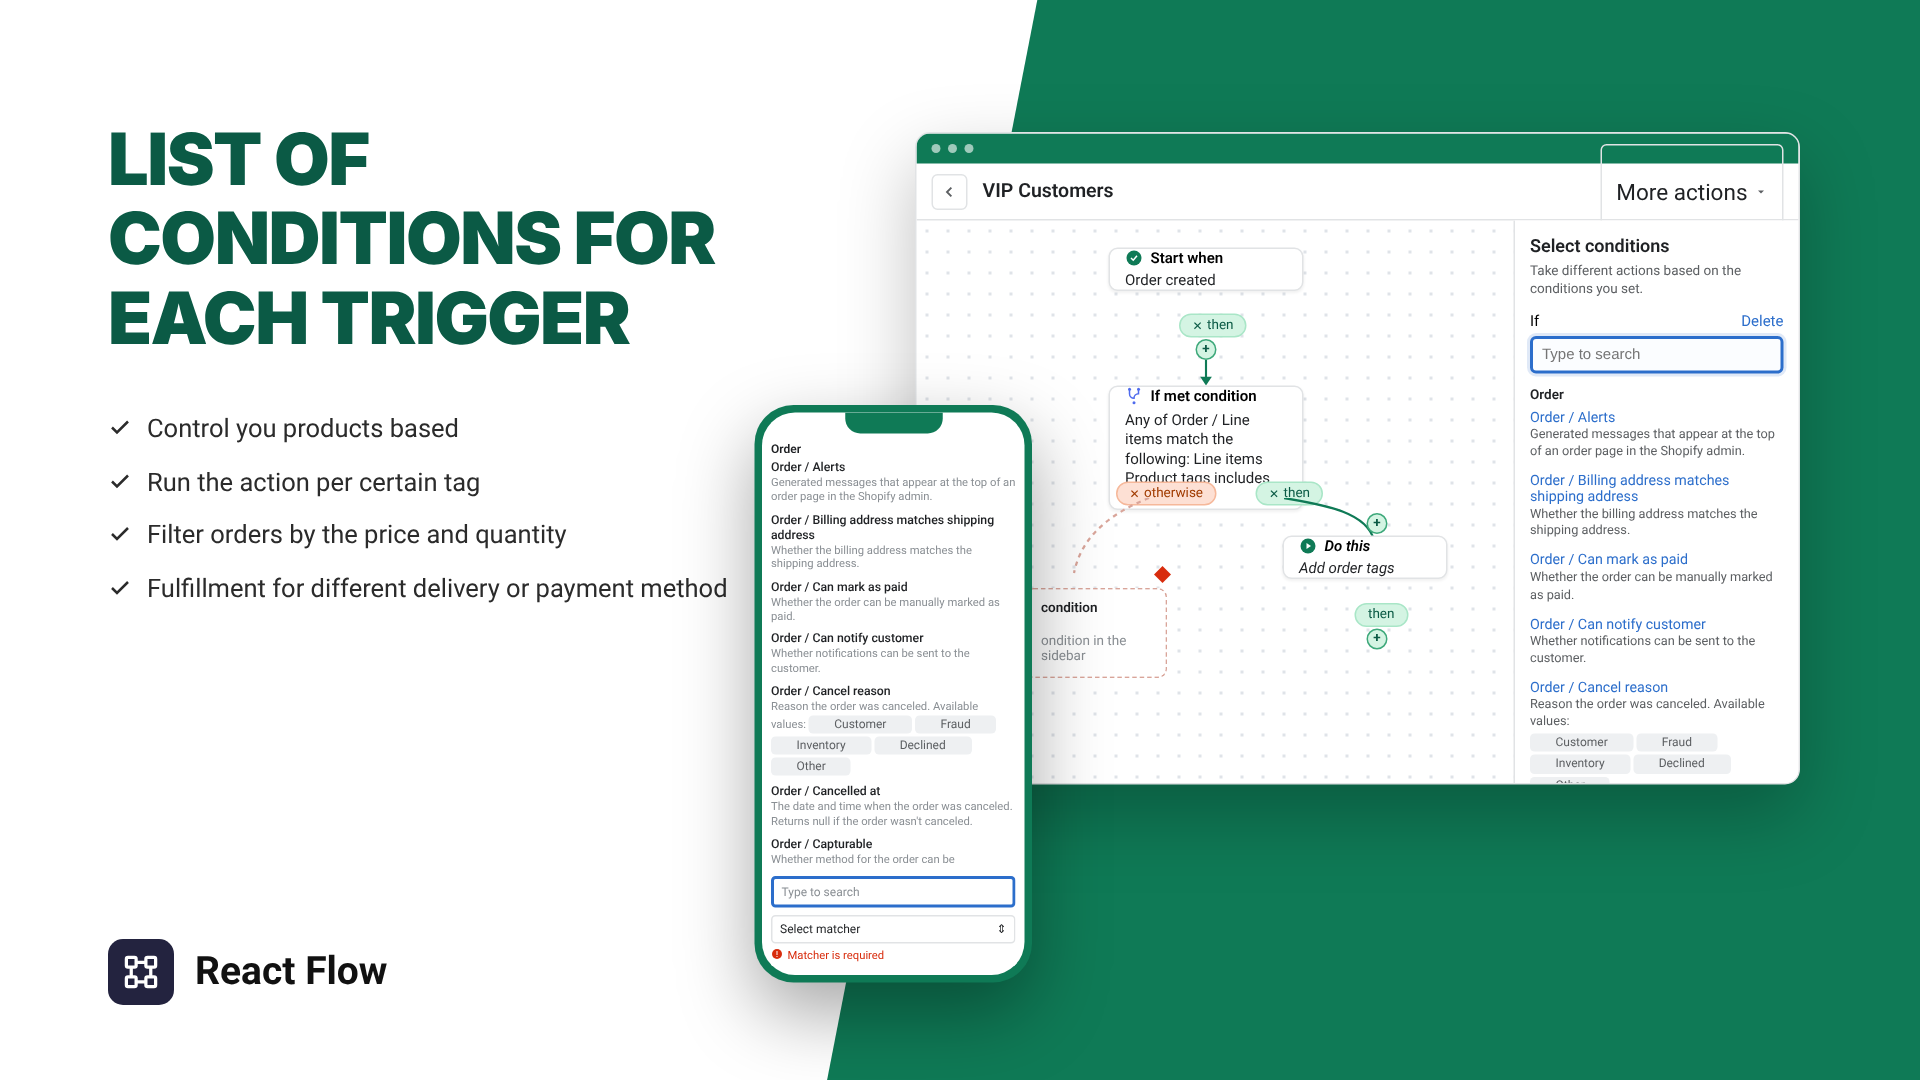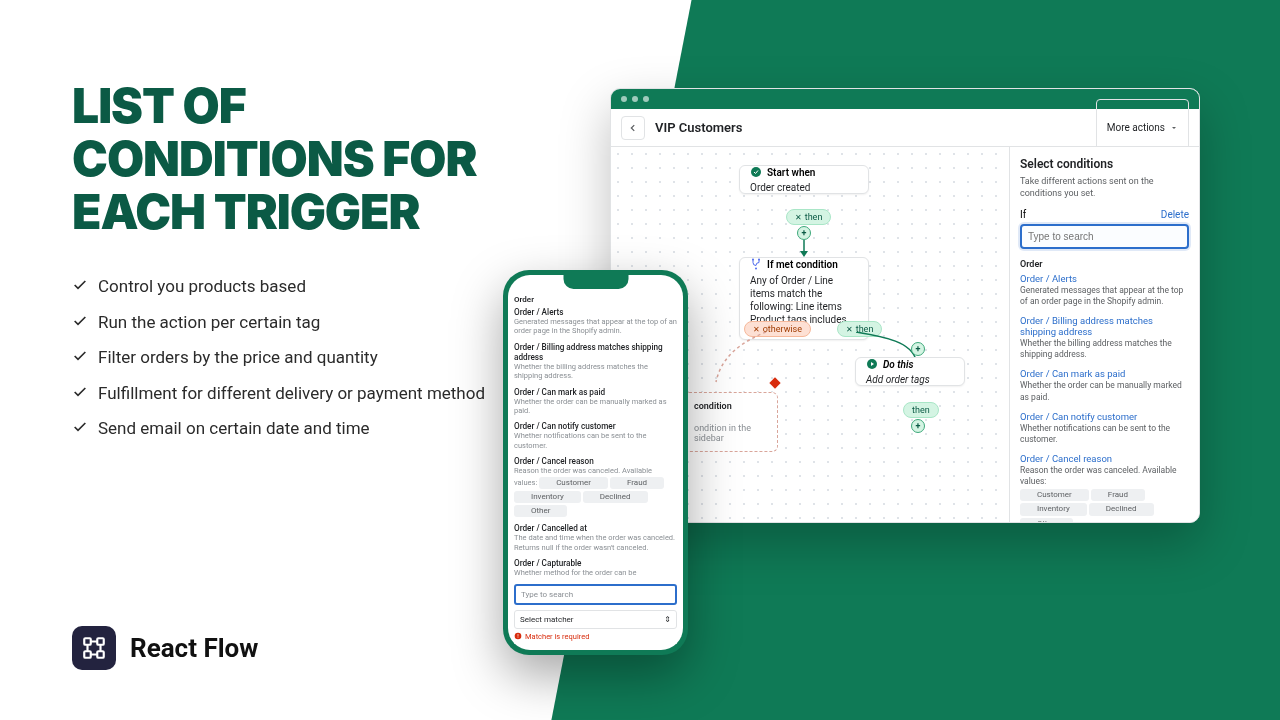--- a/index.html
+++ b/index.html
@@ -29,21 +29,21 @@
 .brand{position:absolute;bottom:50px;left:72px;z-index:2;display:flex;align-items:center;gap:14px;}
 .brand-logo{width:44px;height:44px;background:#23233f;border-radius:10px;display:flex;align-items:center;justify-content:center;}
 .brand-name{font-size:26px;font-weight:700;color:#111;}
 
 .browser{position:absolute;top:88px;left:610px;width:590px;height:435px;background:#fff;border-radius:10px;overflow:hidden;box-shadow:0 20px 50px rgba(0,0,0,.25);z-index:3;border:1px solid var(--gray-300);}
 .titlebar{height:20px;background:var(--green);display:flex;align-items:center;padding-left:10px;gap:5px;}
 .tdot{width:6px;height:6px;border-radius:50%;background:rgba(255,255,255,.6);}
 .toolbar{height:38px;border-bottom:1px solid var(--gray-300);display:flex;align-items:center;padding:0 10px;gap:10px;}
 .back-btn{width:24px;height:24px;border:1px solid var(--gray-300);border-radius:4px;display:flex;align-items:center;justify-content:center;}
 .page-title{font-size:13px;font-weight:600;color:var(--gray-900);}
-.more-btn{margin-left:auto;border:1px solid var(--gray-300);border-radius:4px;padding:22px 10px;font-size:10px;display:flex;align-items:center;gap:5px;color:var(--gray-900);}
+.more-btn{margin-left:auto;border:1px solid var(--gray-300);border-radius:4px;padding:22px 10px;font-size:15px;display:flex;align-items:center;gap:5px;color:var(--gray-900);}
 .app-body{display:flex;height:calc(100% - 58px);}
 .canvas{flex:1;position:relative;background-image:radial-gradient(#dfe3e8 1px,transparent 1px);background-size:14px 14px;background-position:0 0;}
 .sidebar{width:190px;border-left:1px solid var(--gray-300);padding:10px 10px;font-size:10px;overflow:hidden;background:#fff;}
 
 .node{position:absolute;background:#fff;border:1px solid var(--gray-300);border-radius:6px;padding:0 10px;font-size:10px;box-shadow:0 1px 2px rgba(0,0,0,.06);}
 .node .node-head{display:flex;align-items:center;gap:5px;font-weight:600;margin-bottom:4px;}
 .node .subtitle{color:var(--gray-900);}
 .pill{position:absolute;font-size:9px;padding:2px 8px;border-radius:10px;display:flex;align-items:center;gap:3px;}
 .pill.then{background:#d4f4e3;color:var(--green-dark);border:1px solid #a9e6c7;}
 .pill.other{background:#fde0d4;color:#a03b00;border:1px solid #f6b89a;}
@@ -103,26 +103,20 @@
           <path d="M4 12l5 5L20 6"></path>
         </svg>
         <span>Filter orders by the price and quantity</span>
       </li>
       <li>
         <svg class="check" width="16" height="16" viewBox="0 0 24 24" fill="none" stroke="currentColor" stroke-width="2.5">
           <path d="M4 12l5 5L20 6"></path>
         </svg>
         <span>Fulfillment for different delivery or payment method</span>
       </li>
-      <li>
-        <svg class="check" width="16" height="16" viewBox="0 0 24 24" fill="none" stroke="currentColor" stroke-width="2.5">
-          <path d="M4 12l5 5L20 6"></path>
-        </svg>
-        <span>Send email on certain date and time</span>
-      </li>
     </ul>
 </div>
 
 <div class="brand">
   <div class="brand-logo">
     <svg width="26" height="26" viewBox="0 0 24 24" fill="none" stroke="#fff" stroke-width="2">
       <rect x="3" y="3" width="6" height="6" rx="1"></rect>
       <rect x="15" y="3" width="6" height="6" rx="1"></rect>
       <rect x="3" y="15" width="6" height="6" rx="1"></rect>
       <rect x="15" y="15" width="6" height="6" rx="1"></rect>
@@ -227,21 +221,21 @@
       <div class="diamond" style="left:160px;top:232px;"></div>
 
       <div class="soft-node" style="left:72px;top:245px;width:95px;">
         <div style="font-weight:600;color:var(--gray-900);">condition</div>
         <div style="margin-top:12px;color:var(--gray-500);">ondition in the sidebar</div>
       </div>
     </div>
 
     <div class="sidebar">
       <div class="side-title">Select conditions</div>
-      <div class="side-sub">Take different actions sent on the conditions you set.</div>
+      <div class="side-sub">Take different actions based on the conditions you set.</div>
       <div class="if-row">
         <span>If</span>
         <span class="del">Delete</span>
       </div>
       <input class="search-input" placeholder="Type to search" style="">
       <div class="side-section">
         <div class="side-label">Order</div>
         <div id="side-items">
             <div class="cond-item">
               <div class="cond-title">Order / Alerts</div>

